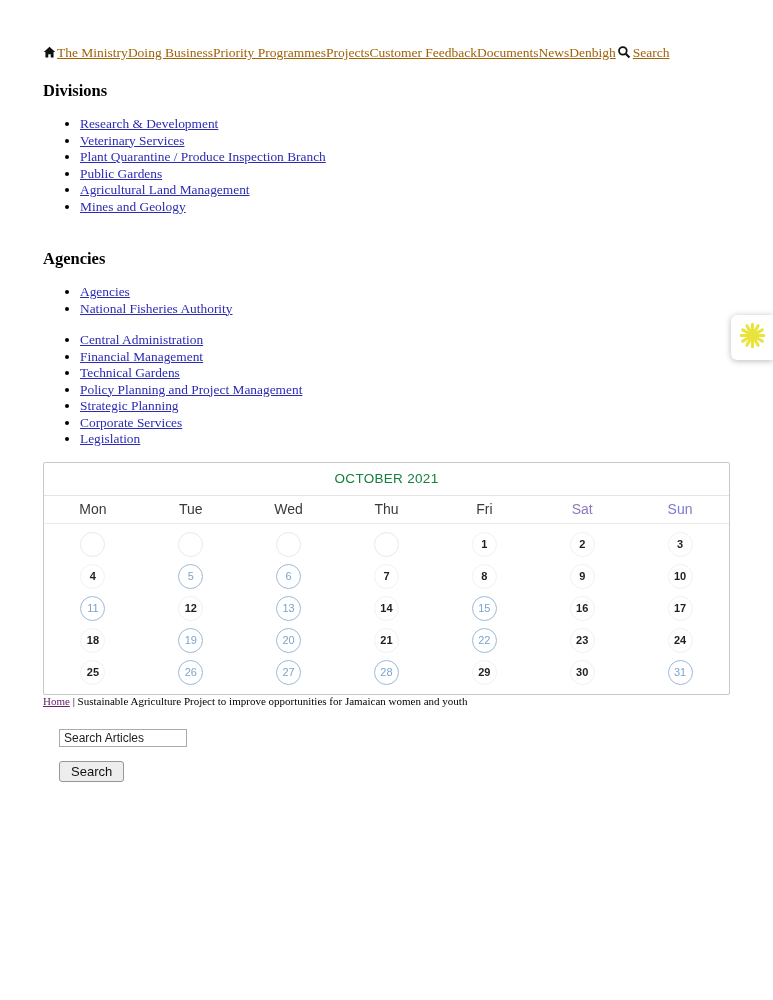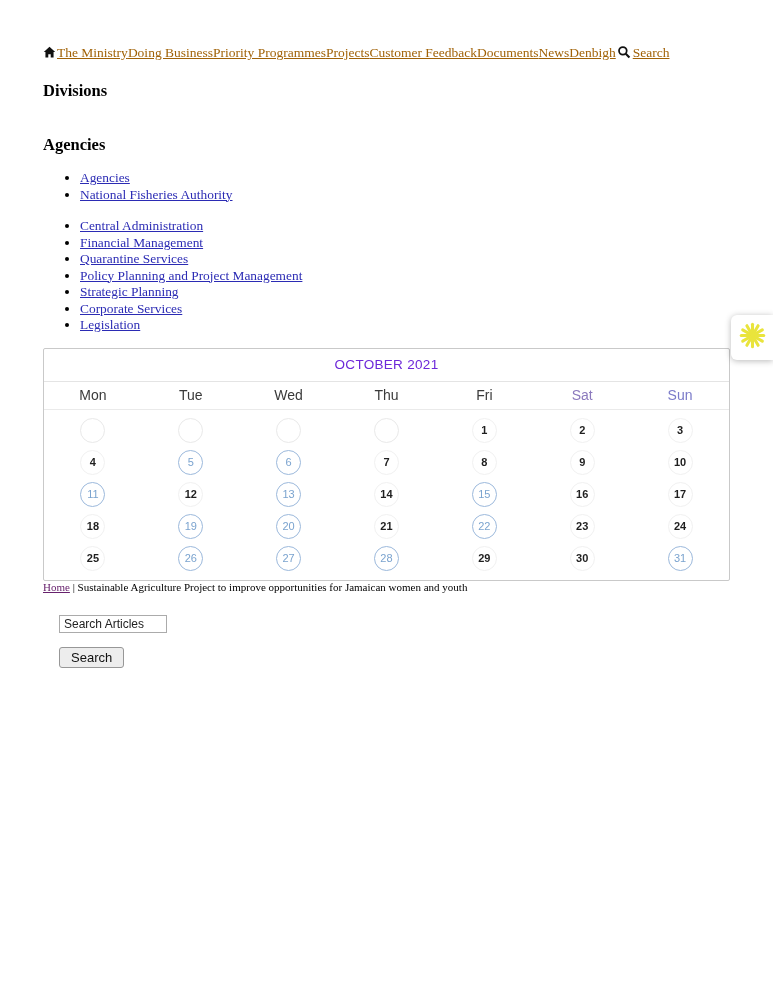--- a/index.html
+++ b/index.html
@@ -19,42 +19,42 @@
   
   h2 { font-size: 16.5px; font-weight: bold; margin-top: 34px; }
   h2.first { margin-top: 20px; }
   ul { margin: 15px 0 0 0; padding-left: 37px; font-size: 13.4px; }
   li { line-height: 16.5px; }
   li a { color: #2b2bb4; text-decoration: underline; }
 
   
   .calendar { margin-top: 14px; border: 1px solid #c9c9c9; border-radius: 2px;
               font-family: "Liberation Sans", sans-serif; background: #fff; }
-  .cal-title { text-align: center; font-size: 13.5px; color: #6d28d9; padding: 8px 0 9px;
+  .cal-title { text-align: center; font-size: 13.5px; color: #15803d; padding: 8px 0 9px;
                border-bottom: 1px solid #e4e4e4; letter-spacing: .3px; }
   .cal-head { display: grid; grid-template-columns: repeat(7, 1fr);
               border-bottom: 1px solid #eaeaea; padding: 5px 0 6px; }
   .cal-hday { text-align: center; font-size: 14px; color: #3a3a3a; }
   .cal-hday.sat { color: #8b79bd; }
   .cal-hday.sun { color: #7b7bc9; }
   .cal-grid { display: grid; grid-template-columns: repeat(7, 1fr); row-gap: 7px; padding: 8px 0 9px; }
   .cal-cell { display: flex; justify-content: center; }
   .day { width: 25px; height: 25px; border-radius: 50%; display: flex; align-items: center;
          justify-content: center; font-size: 11px; background: #fff; }
   .day.empty { border: 1px solid #e9e9e9; }
   .day.plain { border: 1px solid #f1f1f1; color: #1f1f1f; font-weight: bold; }
   .day.event { border: 1px solid #9cb9dc; color: #7aa3cf; cursor: pointer; }
 
   
   .breadcrumb { font-size: 11px; }
   .breadcrumb a { color: #67216d; text-decoration: underline; }
 
   
   .article-search { margin: 22px 0 0 16px; }
-  .article-search input { display: block; width: 108px; height: 18px; font-family: "Liberation Sans", sans-serif;
+  .article-search input { display: block; width: 128px; height: 18px; font-family: "Liberation Sans", sans-serif;
         font-size: 12px; padding: 1px 4px; border: 1px solid #ababab; color: #222; background: #fff; }
   .article-search button { display: block; margin-top: 14px; font-family: "Liberation Sans", sans-serif;
         font-size: 13px; padding: 2px 11px; background: #ededed; border: 1px solid #979797;
         border-radius: 3px; color: #111; cursor: pointer; }
 
   
   .floating-widget { position: absolute; right: 0; top: 315px; width: 42px; height: 45px;
         background: #fff; border-radius: 6px 0 0 6px; box-shadow: 0 1px 6px rgba(0,0,0,.28);
         display: flex; align-items: center; justify-content: center; cursor: pointer; }
 </style>
@@ -67,29 +67,37 @@
     <a href="#" class="home-link"><span><svg width="13" height="13" viewBox="0 0 16 16">
             <path d="M8 1 L15 7.5 H13 V14 H9.5 V10 H6.5 V14 H3 V7.5 H1 Z" fill="#111"></path>
           </svg></span></a><span class="nav-links"><a href="#">The Ministry</a><a href="#">Doing Business</a><a href="#">Priority Programmes</a><a href="#">Projects</a><a href="#">Customer Feedback</a><a href="#">Documents</a><a href="#">News</a><a href="#">Denbigh</a></span><a href="#" class="nav-search-link"><span><svg width="14" height="14" viewBox="0 0 16 16">
             <circle cx="6.7" cy="6.7" r="4.4" fill="none" stroke="#111" stroke-width="2"></circle>
             <line x1="10" y1="10" x2="14.2" y2="14.2" stroke="#111" stroke-width="2.4"></line>
           </svg></span><span class="lbl">Search</span></a>
   </nav>
 
   <div>
       <h2 class="first">Divisions</h2>
+      <ul>
+        <li><a href="#">Research &amp; Development</a></li>
+        <li><a href="#">Veterinary Services</a></li>
+        <li><a href="#">Plant Quarantine / Produce Inspection Branch</a></li>
+        <li><a href="#">Public Gardens</a></li>
+        <li><a href="#">Agricultural Land Management</a></li>
+        <li><a href="#">Mines and Geology</a></li>
+      </ul>
       <h2>Agencies</h2>
       <ul>
         <li><a href="#">Agencies</a></li>
         <li><a href="#">National Fisheries Authority</a></li>
       </ul>
       <ul>
         <li><a href="#">Central Administration</a></li>
         <li><a href="#">Financial Management</a></li>
-        <li><a href="#">Quarantine Services</a></li>
+        <li><a href="#">Technical Gardens</a></li>
         <li><a href="#">Policy Planning and Project Management</a></li>
         <li><a href="#">Strategic Planning</a></li>
         <li><a href="#">Corporate Services</a></li>
         <li><a href="#">Legislation</a></li>
       </ul>
     </div>
 
   <div class="calendar">
     <div class="cal-title">OCTOBER 2021</div>
     <div class="cal-head">

